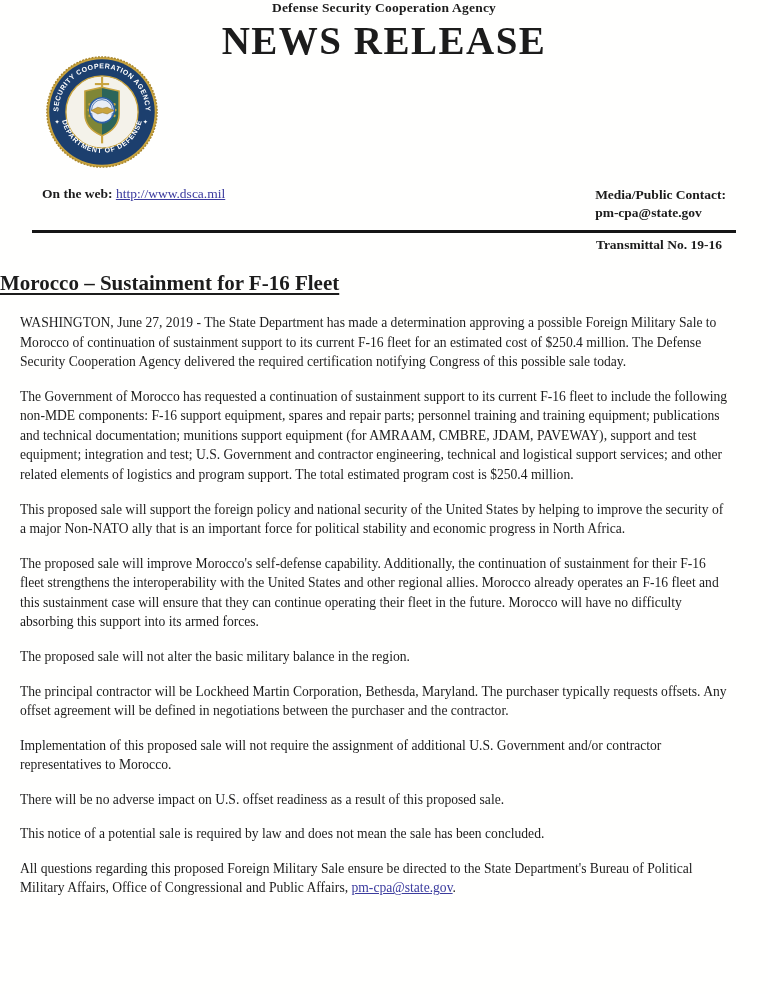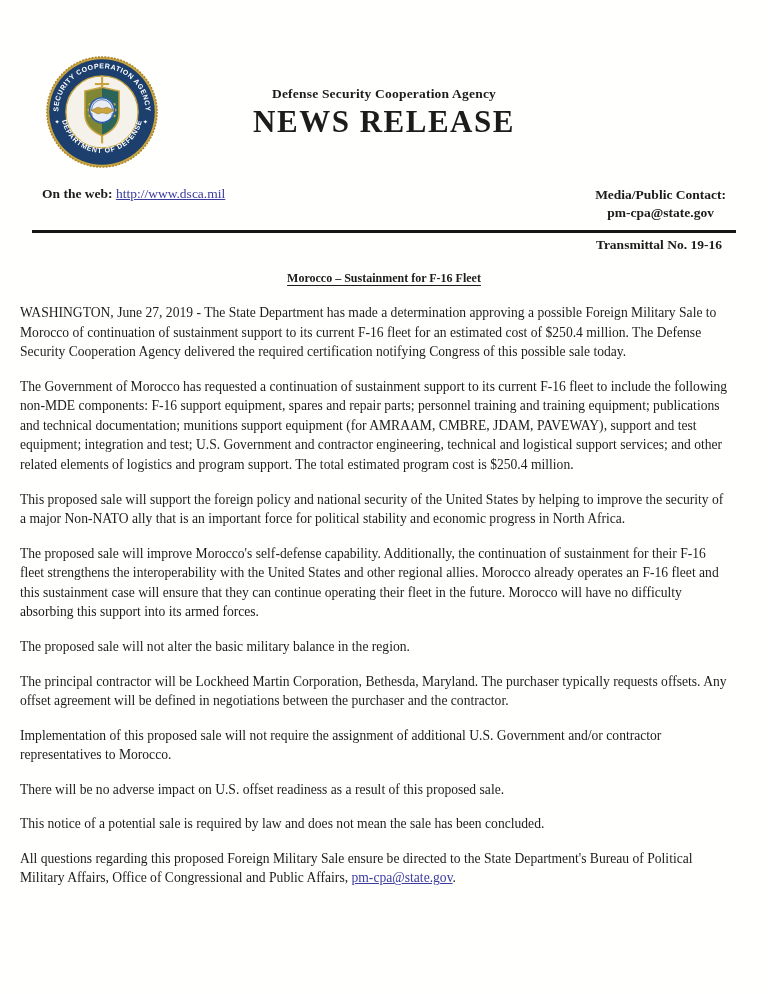--- a/index.html
+++ b/index.html
@@ -11,67 +11,65 @@
     font-family: "Liberation Serif", serif;
     color: #1c1c1c;
     overflow: hidden;
   }
   .masthead { position: relative; height: 170px; }
   .seal {
     position: absolute;
     left: 45px; top: 55px;
     width: 114px; height: 114px;
   }
-  .masthead-text { text-align: center; padding-top: 86px; }
+  .masthead-text { text-align: center; }
   .agency-line {
     font-size: 13.5px;
     font-weight: bold;
     letter-spacing: 0.2px;
   }
   .release-title {
     margin: 2px 0 0 0;
-    font-size: 31px;
+    font-size: 39px;
     font-weight: bold;
     letter-spacing: 1.5px;
   }
   .info-row {
     display: flex;
     justify-content: space-between;
     align-items: flex-start;
     margin: 16px 42px 0 42px;
     font-size: 13.5px;
     gap: 17px;
   }
   .web-block { font-weight: bold; }
   .web-block a { font-weight: normal; }
   a.doc-link {
     color: #3b3b9e;
     text-decoration: underline;
     cursor: pointer;
   }
   .contact-block {
-    text-align: center;
     font-weight: bold;
     line-height: 1.3;
   }
   .rule {
     border: none;
     border-top: 3px solid #161616;
     margin: 9px 32px 0 32px;
   }
   .transmittal {
     text-align: right;
     margin: 4px 46px 16px 0;
     font-size: 13.5px;
     font-weight: bold;
   }
   .headline {
     margin: 18px 0 0 0;
-    text-align: center;
-    font-size: 12px;
+    font-size: 21px;
     font-weight: bold;
     text-decoration: underline;
     text-underline-offset: 3px;
   }
   .body-text {
     margin: 17px 40px 0 20px;
     font-size: 13.6px;
     line-height: 1.44;
   }
   .body-text p { margin: 0 0 15px 0; }

